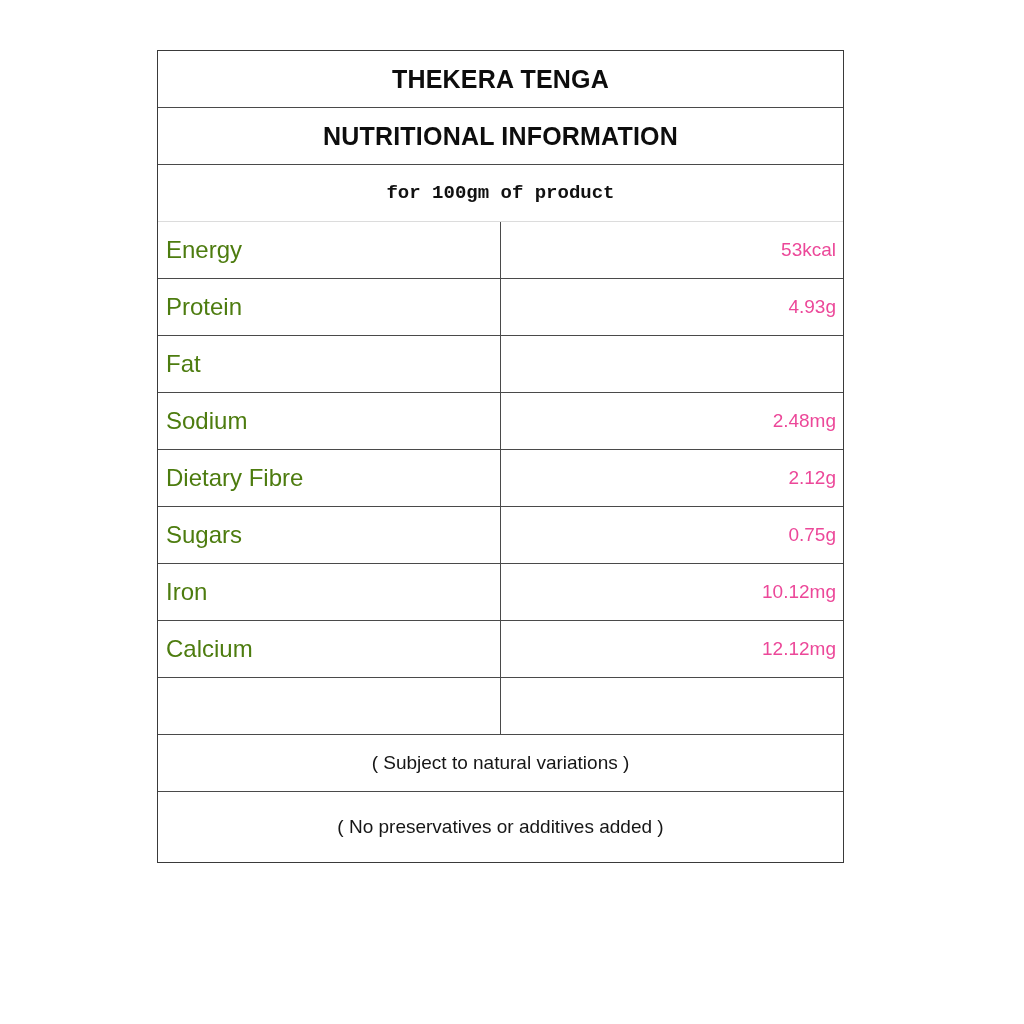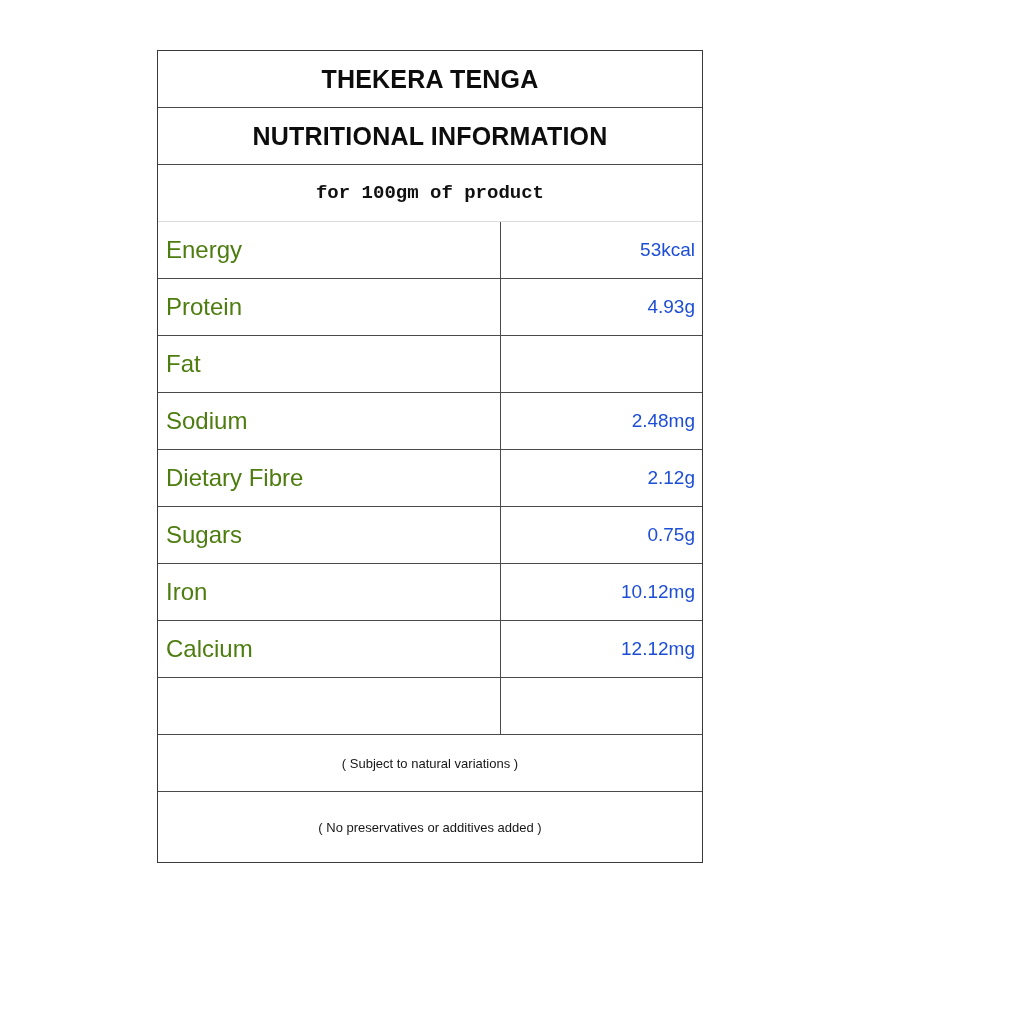--- a/index.html
+++ b/index.html
@@ -12,21 +12,21 @@
     }
     body {
       position: relative;
       font-family: "Liberation Sans", "DejaVu Sans", sans-serif;
       color: #111111;
     }
     .label-table {
       position: absolute;
       left: 157px;
       top: 50px;
-      width: 546px;
+      width: 687px;
       border: 1.5px solid #3a3a3a;
       box-sizing: border-box;
     }
     .row {
       display: flex;
       box-sizing: border-box;
       border-bottom: 1.5px solid #4a4a4a;
       height: 57px;
       align-items: stretch;
     }
@@ -58,24 +58,24 @@
       font-size: 24px;
       color: #4d7c0f;
     }
     .cell-right {
       flex: 1;
       display: flex;
       align-items: center;
       justify-content: flex-end;
       padding-right: 7px;
       font-size: 19px;
-      color: #1d4ed8;
+      color: #ec4899;
     }
     .note {
-      font-size: 13px;
+      font-size: 19px;
       color: #161616;
     }
     .row.note-last { height: 70px; text-align: right; }
   </style>
 </head>
 <body>
 
 <div class="label-table">
   <div class="row full">
     <span class="title">THEKERA TENGA</span>

